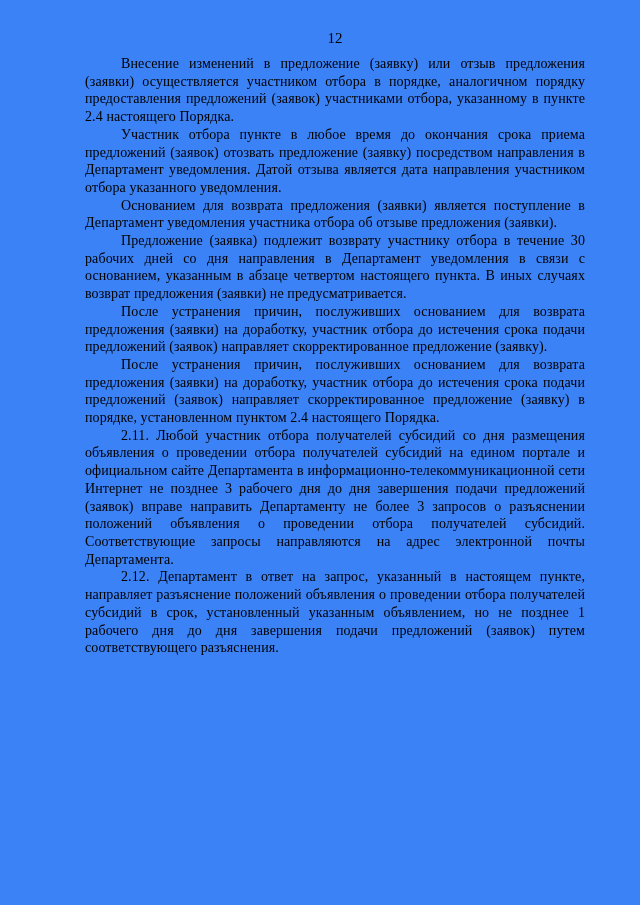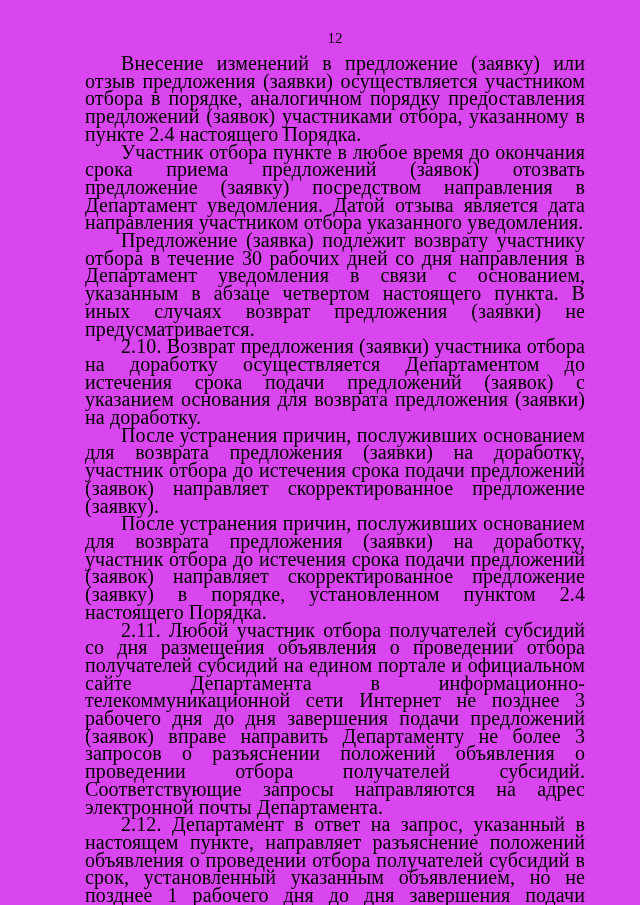--- a/index.html
+++ b/index.html
@@ -11,46 +11,46 @@
     width: 640px;
     height: 905px;
     overflow: hidden;
     font-family: "Liberation Serif", "DejaVu Serif", serif;
     color: #000000;
   }
   .page {
     box-sizing: border-box;
     width: 640px;
     height: 905px;
-    background: #d946ef;
+    background: #3b82f6;
     padding: 30px 55px 20px 85px;
   }
   .page-number {
     text-align: center;
     font-size: 15px;
     margin-bottom: 8px;
   }
   .doc-body p {
     margin: 0;
-    font-size: 20px;
+    font-size: 14px;
     line-height: 17.7px;
     text-align: justify;
     text-indent: 36px;
     letter-spacing: 0.1px;
   }
 </style>
 </head>
 <body>
 
 <div class="page">
   <div class="page-number">12</div>
 
   <div class="doc-body">
     <p>Внесение изменений в предложение (заявку) или отзыв предложения (заявки) осуществляется участником отбора в порядке, аналогичном порядку предоставления предложений (заявок) участниками отбора, указанному в пункте 2.4 настоящего Порядка.</p>
     <p>Участник отбора пункте в любое время до окончания срока приема предложений (заявок) отозвать предложение (заявку) посредством направления в Департамент уведомления. Датой отзыва является дата направления участником отбора указанного уведомления.</p>
+    <p>Основанием для возврата предложения (заявки) является поступление в Департамент уведомления участника отбора об отзыве предложения (заявки).</p>
     <p>Предложение (заявка) подлежит возврату участнику отбора в течение 30 рабочих дней со дня направления в Департамент уведомления в связи с основанием, указанным в абзаце четвертом настоящего пункта. В иных случаях возврат предложения (заявки) не предусматривается.</p>
-    <p>2.10. Возврат предложения (заявки) участника отбора на доработку осуществляется Департаментом до истечения срока подачи предложений (заявок) с указанием основания для возврата предложения (заявки) на доработку.</p>
     <p>После устранения причин, послуживших основанием для возврата предложения (заявки) на доработку, участник отбора до истечения срока подачи предложений (заявок) направляет скорректированное предложение (заявку).</p>
     <p>После устранения причин, послуживших основанием для возврата предложения (заявки) на доработку, участник отбора до истечения срока подачи предложений (заявок) направляет скорректированное предложение (заявку) в порядке, установленном пунктом 2.4 настоящего Порядка.</p>
     <p>2.11. Любой участник отбора получателей субсидий со дня размещения объявления о проведении отбора получателей субсидий на едином портале и официальном сайте Департамента в информационно-телекоммуникационной сети Интернет не позднее 3 рабочего дня до дня завершения подачи предложений (заявок) вправе направить Департаменту не более 3 запросов о разъяснении положений объявления о проведении отбора получателей субсидий. Соответствующие запросы направляются на адрес электронной почты Департамента.</p>
     <p>2.12. Департамент в ответ на запрос, указанный в настоящем пункте, направляет разъяснение положений объявления о проведении отбора получателей субсидий в срок, установленный указанным объявлением, но не позднее 1 рабочего дня до дня завершения подачи предложений (заявок) путем соответствующего разъяснения.</p>
   </div>
 </div>
 
 </body></html>

